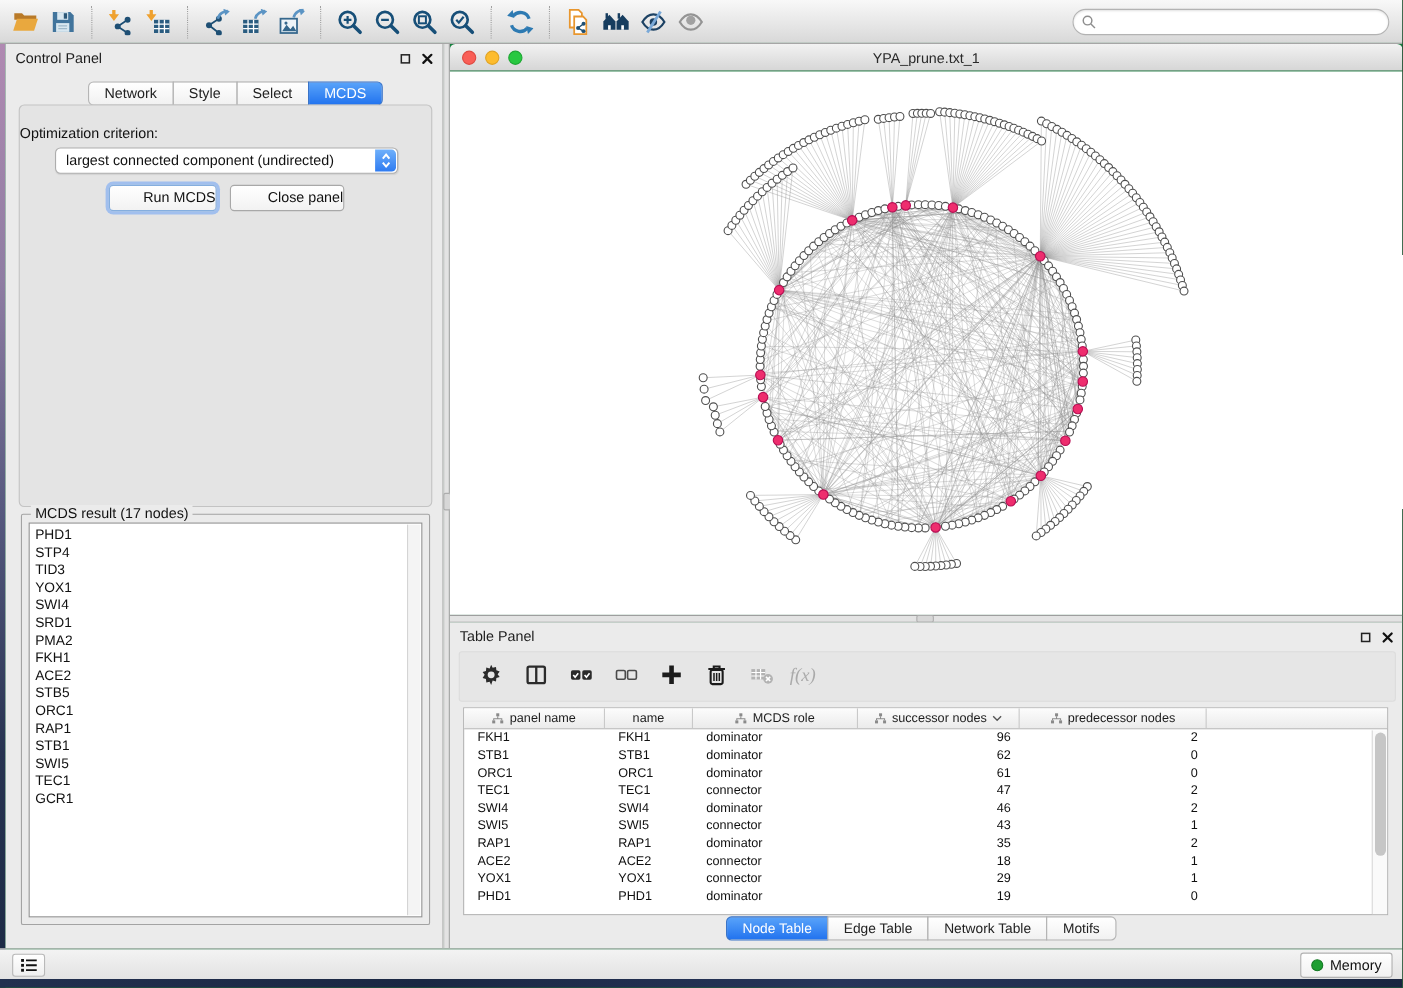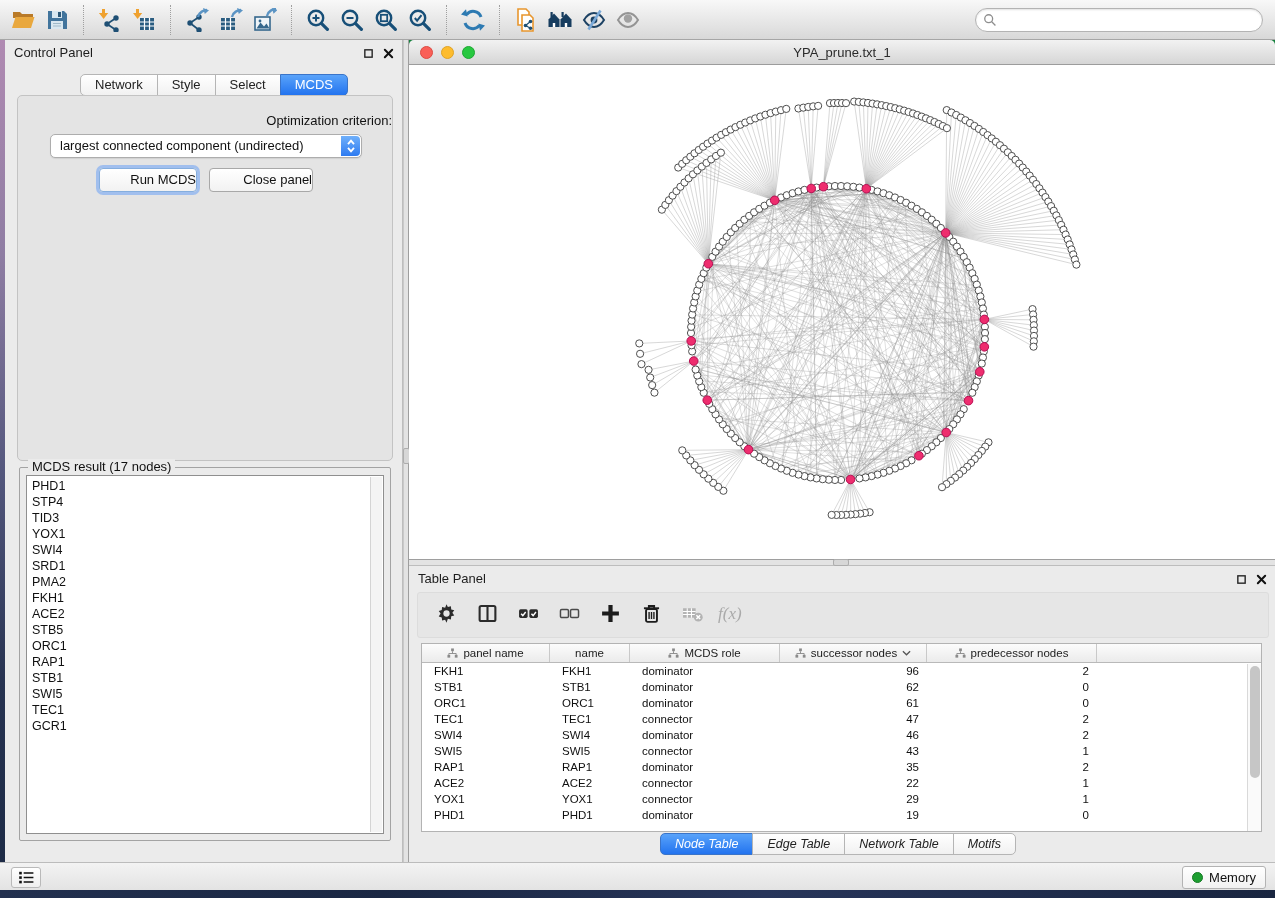--- a/index.html
+++ b/index.html
@@ -38,21 +38,21 @@
   .seg-tabs{position:absolute;display:flex;}
   .seg-tab{height:22px;line-height:20px;padding:0 14px;background:linear-gradient(#ffffff,#f1f1f1);
     border:1px solid #b5b5b5;margin-left:-1px;color:#222;text-align:left;}
   .seg-tab:first-child{border-radius:5px 0 0 5px;margin-left:0;}
   .seg-tab:last-child{border-radius:0 5px 5px 0;}
   .seg-tab.active{background:linear-gradient(#59a3fa,#2273ef);border-color:#3a74c8;color:#fff;}
 
   .cp-tabs{left:75px;top:34px;}
   .cp-content{position:absolute;left:12px;top:55px;width:376px;height:366px;background:#e4e4e4;
     border:1px solid #c3c3c3;border-radius:5px;}
-  .crit-label{position:absolute;left:0;top:17px;width:100%;text-align:right;}
+  .crit-label{position:absolute;left:0;top:17px;width:100%;text-align:left;}
   .crit-select{position:absolute;left:32px;top:38px;width:312px;height:24px;background:#fff;
     border:1px solid #adadad;border-radius:5px;line-height:22px;padding-left:9px;
     box-shadow:0 1px 1px rgba(0,0,0,.08);}
   .crit-stepper{position:absolute;right:1px;top:1px;bottom:1px;width:19px;border-radius:0 4px 4px 0;
     background:linear-gradient(#6fb0fb,#2e7bf1);display:flex;align-items:center;justify-content:center;}
   .crit-stepper svg{width:10px;height:16px;}
   .btn{height:24px;background:linear-gradient(#ffffff,#f2f2f2);border:1px solid #a8a8a8;border-radius:4px;
     text-align:right;line-height:22px;color:#111;}
   .run-btn{position:absolute;left:81px;top:72px;width:98px;border-color:#85aede;
     box-shadow:0 0 0 3px rgba(105,160,245,.55);}
@@ -105,21 +105,21 @@
   .th svg.sort{width:9px;height:6px;flex:none;}
   .th.filler{flex:1;border-right:none;}
   .trow{display:flex;height:16px;font-size:11.5px;color:#101010;}
   .td{line-height:16px;overflow:hidden;white-space:nowrap;}
   .td.left{padding-left:12px;}
   .td.num{text-align:right;padding-right:8px;}
   .tbl-scroll{position:absolute;top:20px;right:0;bottom:0;width:14px;background:#fafafa;
     border-left:1px solid #d9d9d9;}
   .tbl-thumb{position:absolute;left:1.5px;top:2px;width:10px;height:112px;background:#c6c6c6;border-radius:5px;}
   .tp-tabs{left:251px;top:267px;}
-  .tp-tabs .seg-tab{font-size:12.5px;height:22px;font-style:italic;}
+  .tp-tabs .seg-tab{font-size:12.5px;height:22px;}
 
   
   .status-bar{position:absolute;left:0;top:862px;width:1275px;height:28px;
     background:linear-gradient(#f3f3f3,#e3e3e3);border-top:1px solid #bcbcbc;padding-left:32px;}
   .list-btn{position:absolute;left:11px;top:4px;width:30px;height:21px;background:linear-gradient(#fff,#efefef);
     border:1px solid #b9b9b9;border-radius:3px;display:flex;align-items:center;justify-content:center;}
   .list-btn svg{width:17px;height:13px;}
   .memory-btn{position:absolute;right:9px;top:3px;height:23px;background:linear-gradient(#fff,#f1f1f1);
     border:1px solid #b3b3b3;border-radius:3px;display:flex;align-items:center;gap:6px;padding:0 9px;}
   .mem-dot{width:11px;height:11px;border-radius:50%;background:#1d9e31;border:1px solid #157a24;}
@@ -1431,21 +1431,21 @@
             <div class="td left" style="width: 128px;">RAP1</div>
             <div class="td left" style="width: 80px;">RAP1</div>
             <div class="td left" style="width: 150px;">dominator</div>
             <div class="td num" style="width: 147px;">35</div>
             <div class="td num" style="width: 170px;">2</div>
           </div>
           <div class="trow">
             <div class="td left" style="width: 128px;">ACE2</div>
             <div class="td left" style="width: 80px;">ACE2</div>
             <div class="td left" style="width: 150px;">connector</div>
-            <div class="td num" style="width: 147px;">22</div>
+            <div class="td num" style="width: 147px;">18</div>
             <div class="td num" style="width: 170px;">1</div>
           </div>
           <div class="trow">
             <div class="td left" style="width: 128px;">YOX1</div>
             <div class="td left" style="width: 80px;">YOX1</div>
             <div class="td left" style="width: 150px;">connector</div>
             <div class="td num" style="width: 147px;">29</div>
             <div class="td num" style="width: 170px;">1</div>
           </div>
           <div class="trow">

